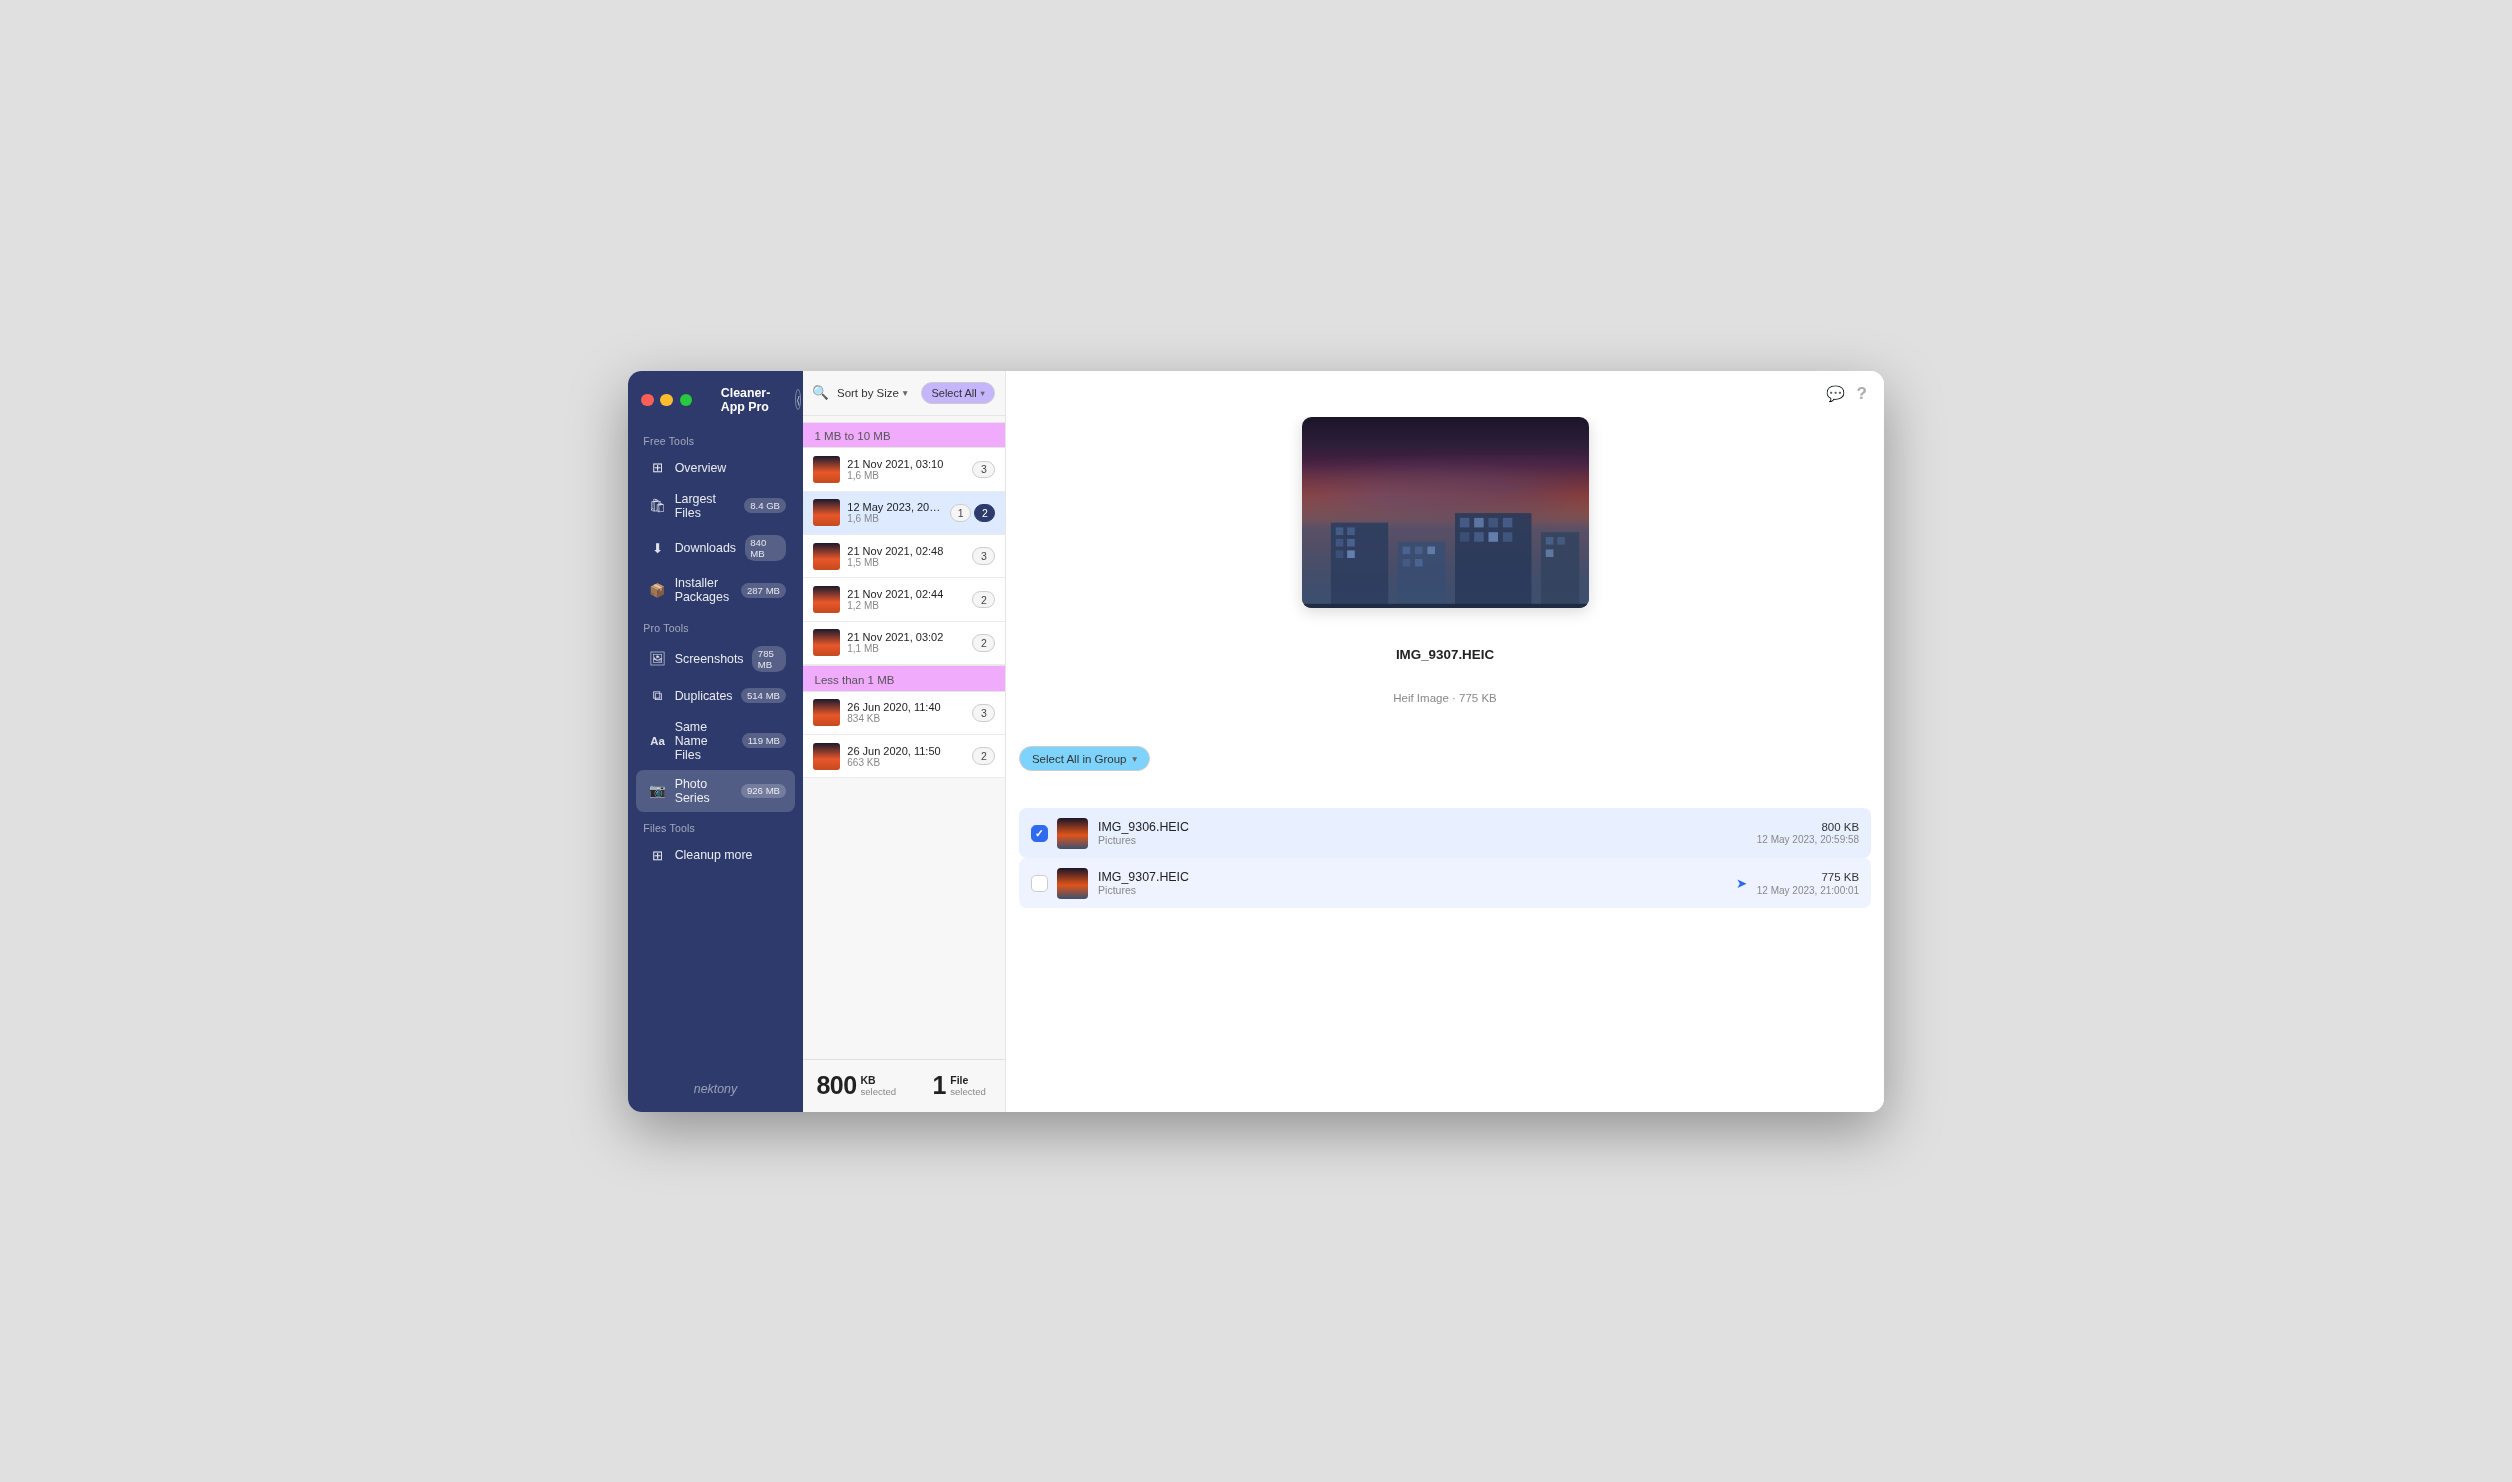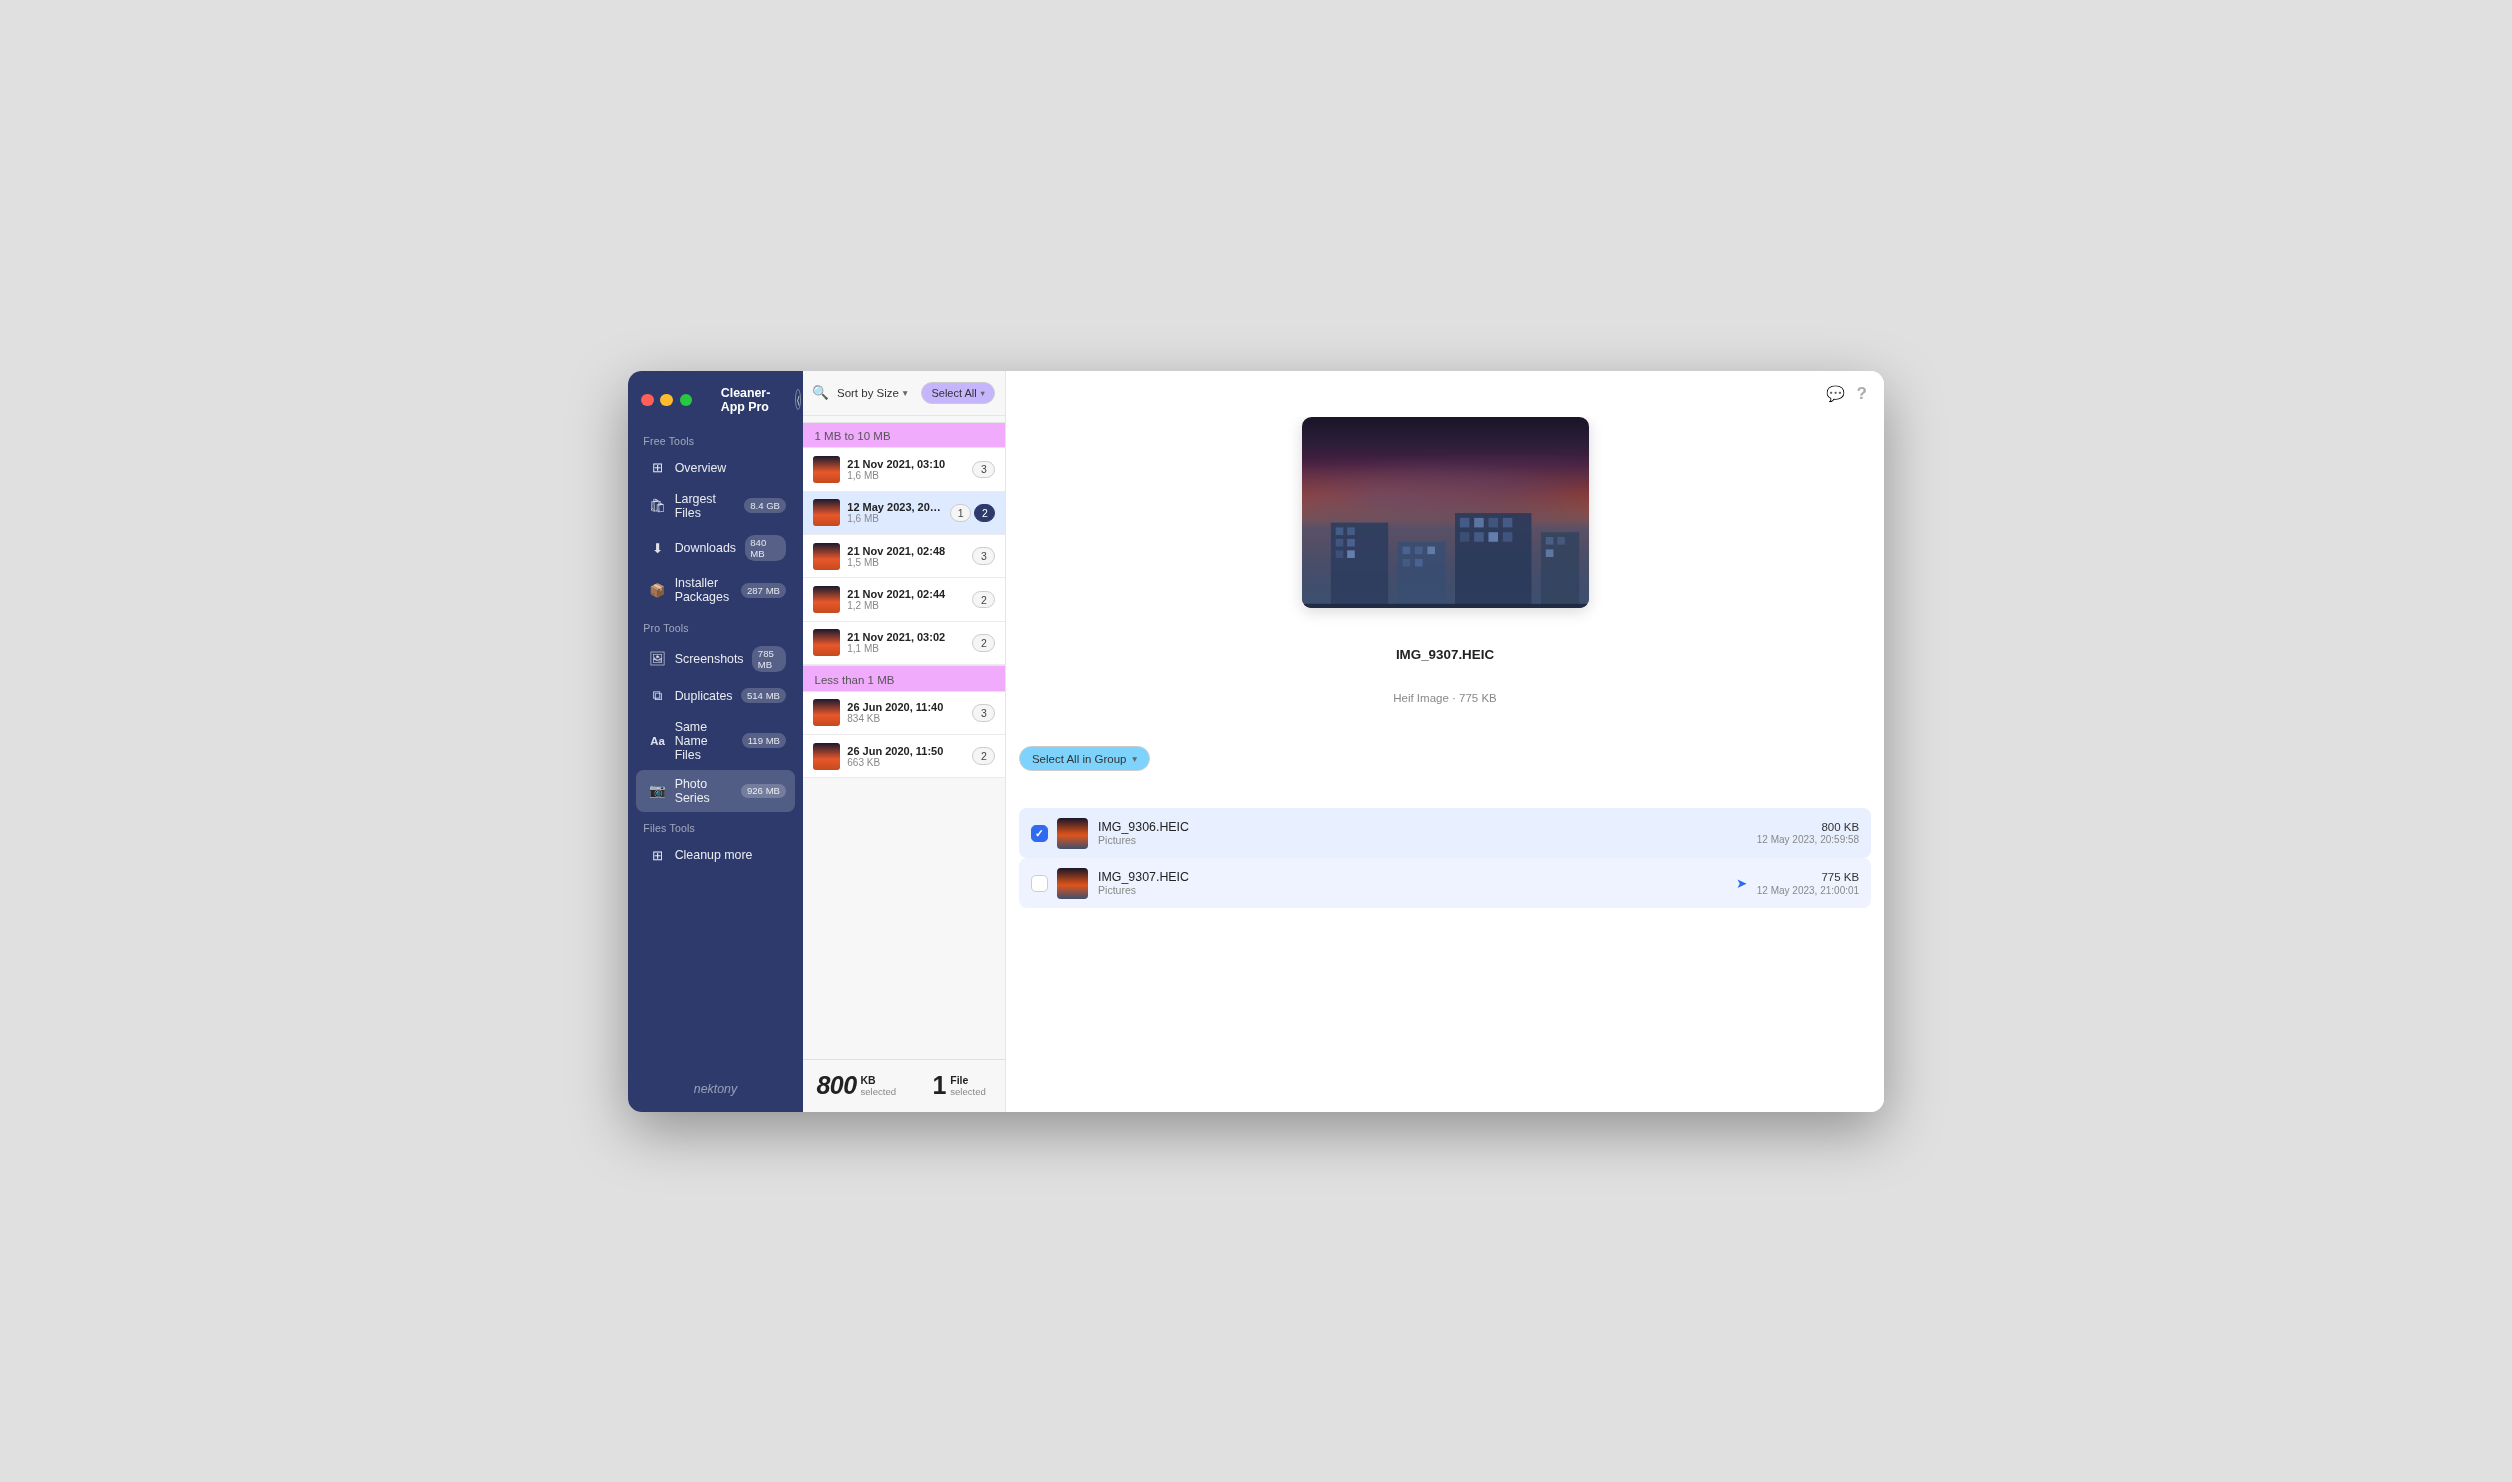--- a/index.html
+++ b/index.html
@@ -211,21 +211,21 @@
       overflow: hidden;
     }
     
     .thumb-building {
       background: linear-gradient(180deg, #1a1a2e 0%, #e8572a 60%, #c44a1e 100%);
     }
     .file-row-info { flex: 1; min-width: 0; }
     .file-row-date {
       font-size: 11px;
       color: #222;
-      font-weight: 700;
+      font-weight: 400;
       white-space: nowrap;
       overflow: hidden;
       text-overflow: ellipsis;
     }
     .file-row-size {
       font-size: 10px;
       color: #888;
     }
     .file-row-count {
       border: 1px solid #ccc;
@@ -263,21 +263,20 @@
       background: #f7f7f7;
       display: flex;
       align-items: center;
       gap: 3.8px;
     }
     .status-size {
       font-size: 25px;
       font-weight: 700;
       color: #222;
       letter-spacing: -0.5px;
-      font-style: italic;
     }
     .status-unit-label {
       display: flex;
       flex-direction: column;
       margin-right: 9.6px;
     }
     .status-unit {
       font-size: 10.5px;
       font-weight: 700;
       color: #222;

